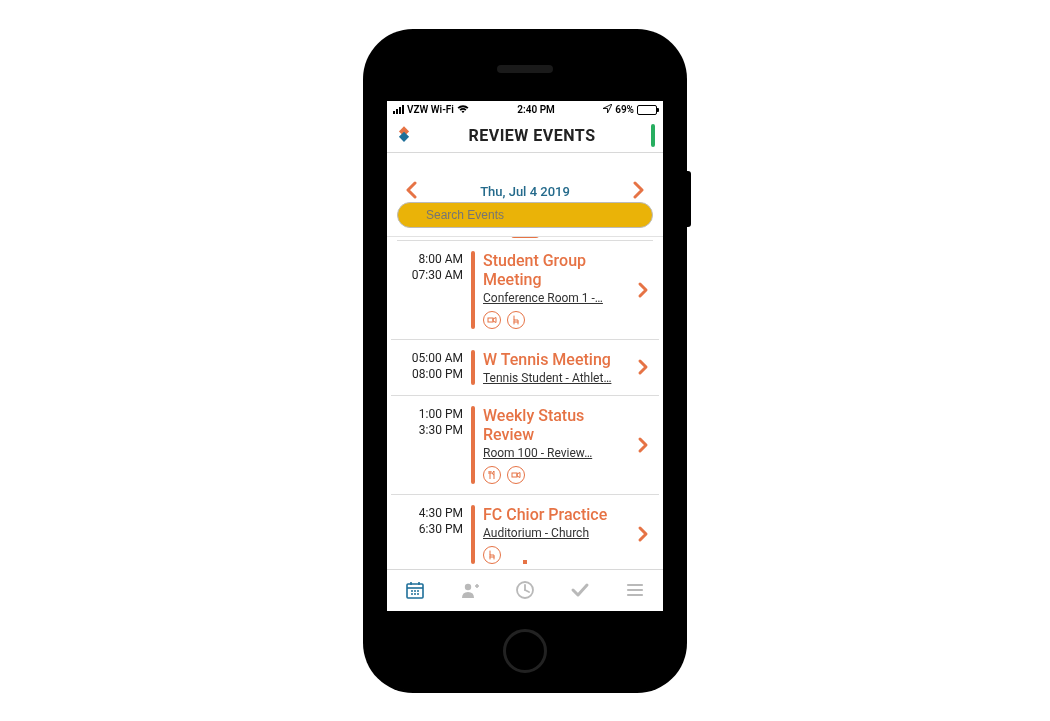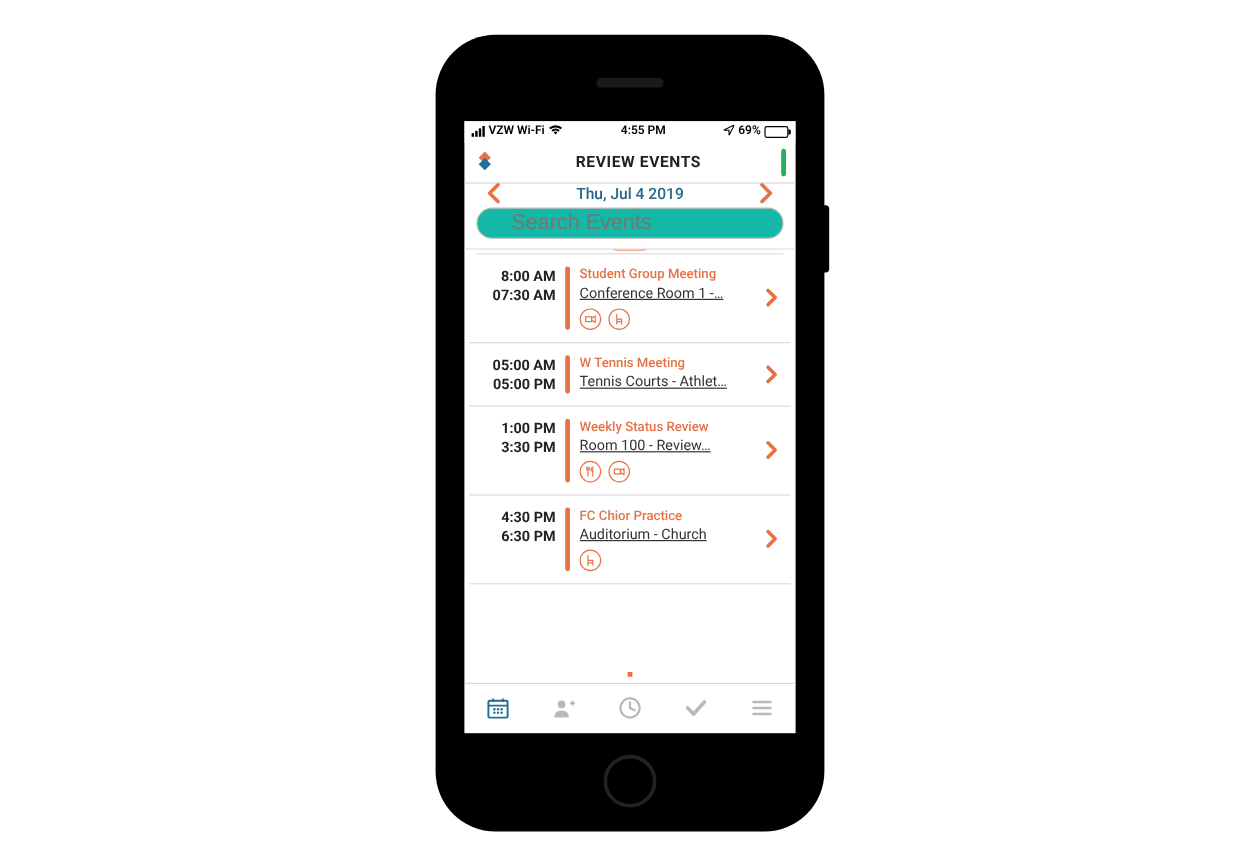--- a/index.html
+++ b/index.html
@@ -83,44 +83,45 @@
   
   .app-header {
     height: 34px;
     display: flex;
     align-items: center;
     justify-content: space-between;
     padding: 0 8px;
     border-bottom: 1px solid #d8d8d8;
   }
   .logo { display:flex; align-items:center; }
-  .header-title { font-size: 13px; font-weight: 700; letter-spacing: 0.5px; color:#222; }
+  .header-title { font-size: 16px; font-weight: 700; letter-spacing: 0.5px; color:#222; }
   .phone-icon-box { width: 13px; height: 18px; border: 2px solid #27ae60; border-radius: 3px; position:relative; }
   .phone-icon-box::after { content:""; position:absolute; bottom:1px; left:50%; transform:translateX(-50%); width:4px; height:2px; background:#27ae60; border-radius:1px;}
   
   .date-nav {
     height: 20px;
     display: flex;
     align-items: center;
     justify-content: space-between;
     padding: 0 18px;
+    margin-top: 29px;
   }
   .date-label { color: #246a8b; font-size: 13px; font-weight: 500; }
   .chev { color: #e67345; font-size: 20px; font-weight: bold; cursor: pointer; }
   
   .search-wrap { padding: 0 10px 8px 10px; }
   .search-input {
     width: 100%;
     height: 26px;
     border: 1px solid #bbb;
     border-radius: 13px;
     padding: 0 10px 0 28px;
-    font-size: 18px;
+    font-size: 12px;
     color: #444;
-    background: #14b8a6;
+    background: #eab308;
     position: relative;
   }
   .search-box { position: relative; }
   .search-glass {
     position: absolute;
     left: 9px;
     top: 50%;
     transform: translateY(-50%);
     color: #2a9bc4;
     font-size: 13px;
@@ -130,24 +131,24 @@
   .peek-divider { height:4px; border-bottom:1px solid #dcdcdc; margin: 0 10px; display:flex; justify-content:center; }
   .peek-dot { width: 28px; height:3px; border:1px solid #e67345; border-top:none; border-radius: 0 0 10px 10px; margin-top:-2px;}
   .event-row {
     display: flex;
     padding: 10px 8px 10px 10px;
     border-bottom: 1px solid #dcdcdc;
     margin: 0 4px;
     gap: 8px;
     align-items: stretch;
   }
-  .time-col { width: 62px; text-align: right; font-size: 12px; font-weight: 700; color:#222; line-height:1.35; }
+  .time-col { width: 62px; text-align: right; font-size: 12px; font-weight: 400; color:#222; line-height:1.35; }
   .accent-bar { width: 4px; background: #e67345; border-radius: 2px; }
   .detail-col { flex: 1; min-width: 0; }
-  .ev-title { color: #e67345; font-size: 11px; font-weight: 500; margin-bottom: 2px; }
+  .ev-title { color: #e67345; font-size: 16px; font-weight: 500; margin-bottom: 2px; }
   .ev-loc { color: #333; font-size: 12px; white-space: nowrap; overflow: hidden; text-overflow: ellipsis; text-decoration: underline; }
   .ev-icons { display:flex; gap:6px; margin-top:6px; }
   .ev-icon {
     width:18px; height:18px; border:1.2px solid #e67345; border-radius:50%;
     display:flex; align-items:center; justify-content:center; color:#e67345; font-size:9px;
   }
   .row-chev { color:#e67345; font-size:22px; display:flex; align-items:center; padding-right:2px; }
   
   .tab-bar {
     height: 42px;
@@ -182,21 +183,21 @@
             <span></span>
             <span></span>
           </span>
         <span>VZW Wi-Fi</span>
         <span>
           <svg width="12" height="10" viewBox="0 0 12 10">
               <path d="M6 9 L4.5 7.5 A2 2 0 0 1 7.5 7.5 Z M2.5 5.5 A5 5 0 0 1 9.5 5.5 L8.2 6.8 A3.2 3.2 0 0 0 3.8 6.8 Z M0.5 3.5 A8 8 0 0 1 11.5 3.5 L10.2 4.8 A6.2 6.2 0 0 0 1.8 4.8 Z" fill="#000"></path>
             </svg>
         </span>
       </div>
-      <div>4:55 PM</div>
+      <div>2:40 PM</div>
       <div class="status-right">
         <span>
           <svg width="9" height="9" viewBox="0 0 10 10">
               <path d="M0 5 L10 0 L5 10 L5 5 Z" fill="none" stroke="#000" stroke-width="1"></path>
             </svg>
         </span>
         <span>69%</span>
         <span class="battery"><span class="battery-fill"></span></span>
       </div>
     </div>
@@ -269,26 +270,26 @@
             </div>
             <div class="row-chev">
               <svg width="12" height="18" viewBox="0 0 12 18">
                 <path d="M3 3 L9 9 L3 15" fill="none" stroke="#e67345" stroke-width="3" stroke-linecap="round" stroke-linejoin="round"></path>
               </svg>
             </div>
           </div>
           <div class="event-row">
             <div class="time-col">
               <div>05:00 AM</div>
-              <div>05:00 PM</div>
+              <div>08:00 PM</div>
             </div>
             <div class="accent-bar"></div>
             <div class="detail-col">
               <div class="ev-title">W Tennis Meeting</div>
-              <div class="ev-loc">Tennis Courts - Athlet…</div>
+              <div class="ev-loc">Tennis Student - Athlet…</div>
             </div>
             <div class="row-chev">
               <svg width="12" height="18" viewBox="0 0 12 18">
                 <path d="M3 3 L9 9 L3 15" fill="none" stroke="#e67345" stroke-width="3" stroke-linecap="round" stroke-linejoin="round"></path>
               </svg>
             </div>
           </div>
           <div class="event-row">
             <div class="time-col">
               <div>1:00 PM</div>

